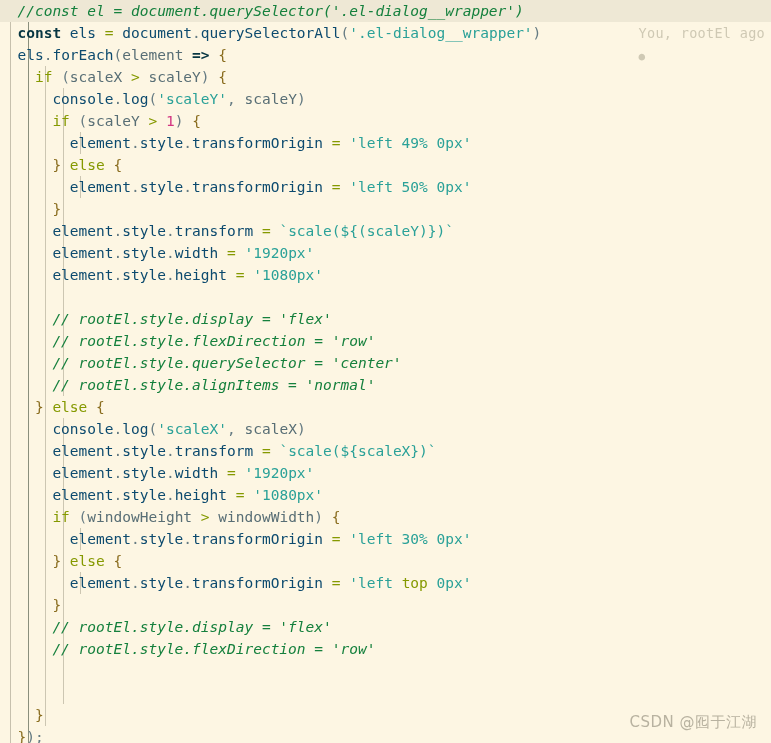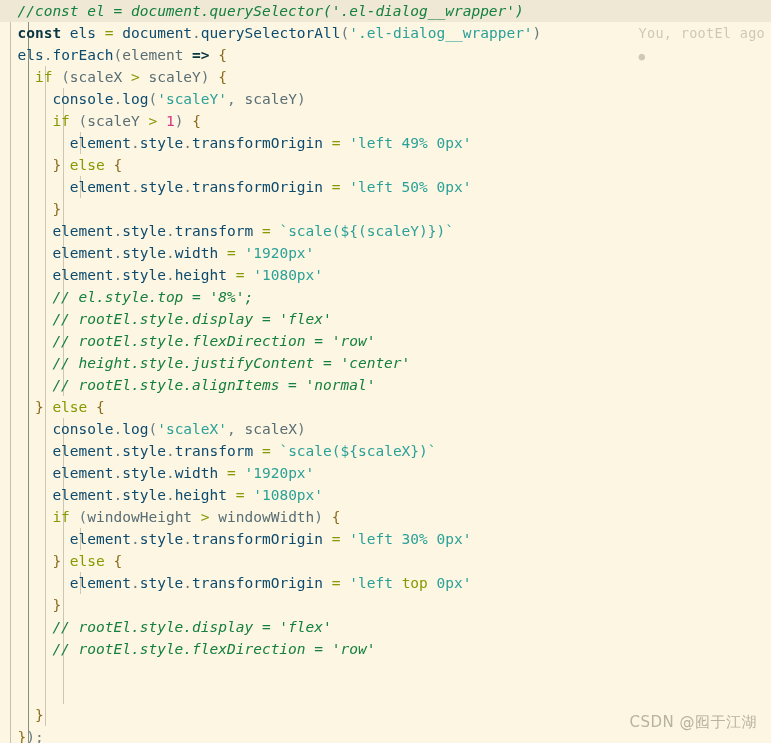--- a/index.html
+++ b/index.html
@@ -114,24 +114,24 @@
       <div class="line"><span class="guide" style="left: 10px;"></span><span class="guide dark" style="left: 28px;"></span><span class="guide soft" style="left: 45px;"></span><span class="txt"><span class="c-plain">    </span><span class="c-keyword">if</span><span class="c-plain"> </span><span class="c-paren">(</span><span class="c-plain">scaleX</span><span class="c-plain"> </span><span class="c-op">&gt;</span><span class="c-plain"> </span><span class="c-plain">scaleY</span><span class="c-paren">)</span><span class="c-plain"> </span><span class="c-brace">{</span></span></div>
       <div class="line"><span class="guide" style="left: 10px;"></span><span class="guide dark" style="left: 28px;"></span><span class="guide soft" style="left: 45px;"></span><span class="guide soft" style="left: 63px;"></span><span class="txt"><span class="c-plain">      </span><span class="c-ident">console</span><span class="c-punct">.</span><span class="c-ident">log</span><span class="c-paren">(</span><span class="c-string">'scaleY'</span><span class="c-punct">,</span><span class="c-plain"> </span><span class="c-plain">scaleY</span><span class="c-paren">)</span></span></div>
       <div class="line"><span class="guide" style="left: 10px;"></span><span class="guide dark" style="left: 28px;"></span><span class="guide soft" style="left: 45px;"></span><span class="guide soft" style="left: 63px;"></span><span class="txt"><span class="c-plain">      </span><span class="c-keyword">if</span><span class="c-plain"> </span><span class="c-paren">(</span><span class="c-plain">scaleY</span><span class="c-plain"> </span><span class="c-op">&gt;</span><span class="c-plain"> </span><span class="c-number">1</span><span class="c-paren">)</span><span class="c-plain"> </span><span class="c-brace">{</span></span></div>
       <div class="line"><span class="guide" style="left: 10px;"></span><span class="guide dark" style="left: 28px;"></span><span class="guide soft" style="left: 45px;"></span><span class="guide soft" style="left: 63px;"></span><span class="guide soft" style="left: 80px;"></span><span class="txt"><span class="c-plain">        </span><span class="c-ident">element</span><span class="c-punct">.</span><span class="c-ident">style</span><span class="c-punct">.</span><span class="c-ident">transformOrigin</span><span class="c-plain"> </span><span class="c-op">=</span><span class="c-plain"> </span><span class="c-string">'left 49% 0px'</span></span></div>
       <div class="line"><span class="guide" style="left: 10px;"></span><span class="guide dark" style="left: 28px;"></span><span class="guide soft" style="left: 45px;"></span><span class="guide soft" style="left: 63px;"></span><span class="txt"><span class="c-plain">      </span><span class="c-brace">}</span><span class="c-plain"> </span><span class="c-keyword">else</span><span class="c-plain"> </span><span class="c-brace">{</span></span></div>
       <div class="line"><span class="guide" style="left: 10px;"></span><span class="guide dark" style="left: 28px;"></span><span class="guide soft" style="left: 45px;"></span><span class="guide soft" style="left: 63px;"></span><span class="guide soft" style="left: 80px;"></span><span class="txt"><span class="c-plain">        </span><span class="c-ident">element</span><span class="c-punct">.</span><span class="c-ident">style</span><span class="c-punct">.</span><span class="c-ident">transformOrigin</span><span class="c-plain"> </span><span class="c-op">=</span><span class="c-plain"> </span><span class="c-string">'left 50% 0px'</span></span></div>
       <div class="line"><span class="guide" style="left: 10px;"></span><span class="guide dark" style="left: 28px;"></span><span class="guide soft" style="left: 45px;"></span><span class="guide soft" style="left: 63px;"></span><span class="txt"><span class="c-plain">      </span><span class="c-brace">}</span></span></div>
       <div class="line"><span class="guide" style="left: 10px;"></span><span class="guide dark" style="left: 28px;"></span><span class="guide soft" style="left: 45px;"></span><span class="guide soft" style="left: 63px;"></span><span class="txt"><span class="c-plain">      </span><span class="c-ident">element</span><span class="c-punct">.</span><span class="c-ident">style</span><span class="c-punct">.</span><span class="c-ident">transform</span><span class="c-plain"> </span><span class="c-op">=</span><span class="c-plain"> </span><span class="c-tmpl">`scale(${(scaleY)})`</span></span></div>
       <div class="line"><span class="guide" style="left: 10px;"></span><span class="guide dark" style="left: 28px;"></span><span class="guide soft" style="left: 45px;"></span><span class="guide soft" style="left: 63px;"></span><span class="txt"><span class="c-plain">      </span><span class="c-ident">element</span><span class="c-punct">.</span><span class="c-ident">style</span><span class="c-punct">.</span><span class="c-ident">width</span><span class="c-plain"> </span><span class="c-op">=</span><span class="c-plain"> </span><span class="c-string">'1920px'</span></span></div>
       <div class="line"><span class="guide" style="left: 10px;"></span><span class="guide dark" style="left: 28px;"></span><span class="guide soft" style="left: 45px;"></span><span class="guide soft" style="left: 63px;"></span><span class="txt"><span class="c-plain">      </span><span class="c-ident">element</span><span class="c-punct">.</span><span class="c-ident">style</span><span class="c-punct">.</span><span class="c-ident">height</span><span class="c-plain"> </span><span class="c-op">=</span><span class="c-plain"> </span><span class="c-string">'1080px'</span></span></div>
-      <div class="line"><span class="guide" style="left: 10px;"></span><span class="guide dark" style="left: 28px;"></span><span class="guide soft" style="left: 45px;"></span><span class="guide soft" style="left: 63px;"></span><span class="txt"><span class="c-plain">      </span><span class="c-comment">// el.style.top = '8%';</span></span></div>
+      <div class="line"><span class="guide" style="left: 10px;"></span><span class="guide dark" style="left: 28px;"></span><span class="guide soft" style="left: 45px;"></span><span class="guide soft" style="left: 63px;"></span><span class="txt"><span class="c-plain">      </span></span></div>
       <div class="line"><span class="guide" style="left: 10px;"></span><span class="guide dark" style="left: 28px;"></span><span class="guide soft" style="left: 45px;"></span><span class="guide soft" style="left: 63px;"></span><span class="txt"><span class="c-plain">      </span><span class="c-comment">// rootEl.style.display = 'flex'</span></span></div>
       <div class="line"><span class="guide" style="left: 10px;"></span><span class="guide dark" style="left: 28px;"></span><span class="guide soft" style="left: 45px;"></span><span class="guide soft" style="left: 63px;"></span><span class="txt"><span class="c-plain">      </span><span class="c-comment">// rootEl.style.flexDirection = 'row'</span></span></div>
-      <div class="line"><span class="guide" style="left: 10px;"></span><span class="guide dark" style="left: 28px;"></span><span class="guide soft" style="left: 45px;"></span><span class="guide soft" style="left: 63px;"></span><span class="txt"><span class="c-plain">      </span><span class="c-comment">// height.style.justifyContent = 'center'</span></span></div>
+      <div class="line"><span class="guide" style="left: 10px;"></span><span class="guide dark" style="left: 28px;"></span><span class="guide soft" style="left: 45px;"></span><span class="guide soft" style="left: 63px;"></span><span class="txt"><span class="c-plain">      </span><span class="c-comment">// rootEl.style.querySelector = 'center'</span></span></div>
       <div class="line"><span class="guide" style="left: 10px;"></span><span class="guide dark" style="left: 28px;"></span><span class="guide soft" style="left: 45px;"></span><span class="guide soft" style="left: 63px;"></span><span class="txt"><span class="c-plain">      </span><span class="c-comment">// rootEl.style.alignItems = 'normal'</span></span></div>
       <div class="line"><span class="guide" style="left: 10px;"></span><span class="guide dark" style="left: 28px;"></span><span class="guide soft" style="left: 45px;"></span><span class="txt"><span class="c-plain">    </span><span class="c-brace">}</span><span class="c-plain"> </span><span class="c-keyword">else</span><span class="c-plain"> </span><span class="c-brace">{</span></span></div>
       <div class="line"><span class="guide" style="left: 10px;"></span><span class="guide dark" style="left: 28px;"></span><span class="guide soft" style="left: 45px;"></span><span class="guide soft" style="left: 63px;"></span><span class="txt"><span class="c-plain">      </span><span class="c-ident">console</span><span class="c-punct">.</span><span class="c-ident">log</span><span class="c-paren">(</span><span class="c-string">'scaleX'</span><span class="c-punct">,</span><span class="c-plain"> </span><span class="c-plain">scaleX</span><span class="c-paren">)</span></span></div>
       <div class="line"><span class="guide" style="left: 10px;"></span><span class="guide dark" style="left: 28px;"></span><span class="guide soft" style="left: 45px;"></span><span class="guide soft" style="left: 63px;"></span><span class="txt"><span class="c-plain">      </span><span class="c-ident">element</span><span class="c-punct">.</span><span class="c-ident">style</span><span class="c-punct">.</span><span class="c-ident">transform</span><span class="c-plain"> </span><span class="c-op">=</span><span class="c-plain"> </span><span class="c-tmpl">`scale(${scaleX})`</span></span></div>
       <div class="line"><span class="guide" style="left: 10px;"></span><span class="guide dark" style="left: 28px;"></span><span class="guide soft" style="left: 45px;"></span><span class="guide soft" style="left: 63px;"></span><span class="txt"><span class="c-plain">      </span><span class="c-ident">element</span><span class="c-punct">.</span><span class="c-ident">style</span><span class="c-punct">.</span><span class="c-ident">width</span><span class="c-plain"> </span><span class="c-op">=</span><span class="c-plain"> </span><span class="c-string">'1920px'</span></span></div>
       <div class="line"><span class="guide" style="left: 10px;"></span><span class="guide dark" style="left: 28px;"></span><span class="guide soft" style="left: 45px;"></span><span class="guide soft" style="left: 63px;"></span><span class="txt"><span class="c-plain">      </span><span class="c-ident">element</span><span class="c-punct">.</span><span class="c-ident">style</span><span class="c-punct">.</span><span class="c-ident">height</span><span class="c-plain"> </span><span class="c-op">=</span><span class="c-plain"> </span><span class="c-string">'1080px'</span></span></div>
       <div class="line"><span class="guide" style="left: 10px;"></span><span class="guide dark" style="left: 28px;"></span><span class="guide soft" style="left: 45px;"></span><span class="guide soft" style="left: 63px;"></span><span class="txt"><span class="c-plain">      </span><span class="c-keyword">if</span><span class="c-plain"> </span><span class="c-paren">(</span><span class="c-plain">windowHeight</span><span class="c-plain"> </span><span class="c-op">&gt;</span><span class="c-plain"> </span><span class="c-plain">windowWidth</span><span class="c-paren">)</span><span class="c-plain"> </span><span class="c-brace">{</span></span></div>
       <div class="line"><span class="guide" style="left: 10px;"></span><span class="guide dark" style="left: 28px;"></span><span class="guide soft" style="left: 45px;"></span><span class="guide soft" style="left: 63px;"></span><span class="guide soft" style="left: 80px;"></span><span class="txt"><span class="c-plain">        </span><span class="c-ident">element</span><span class="c-punct">.</span><span class="c-ident">style</span><span class="c-punct">.</span><span class="c-ident">transformOrigin</span><span class="c-plain"> </span><span class="c-op">=</span><span class="c-plain"> </span><span class="c-string">'left 30% 0px'</span></span></div>
       <div class="line"><span class="guide" style="left: 10px;"></span><span class="guide dark" style="left: 28px;"></span><span class="guide soft" style="left: 45px;"></span><span class="guide soft" style="left: 63px;"></span><span class="txt"><span class="c-plain">      </span><span class="c-brace">}</span><span class="c-plain"> </span><span class="c-keyword">else</span><span class="c-plain"> </span><span class="c-brace">{</span></span></div>
       <div class="line"><span class="guide" style="left: 10px;"></span><span class="guide dark" style="left: 28px;"></span><span class="guide soft" style="left: 45px;"></span><span class="guide soft" style="left: 63px;"></span><span class="guide soft" style="left: 80px;"></span><span class="txt"><span class="c-plain">        </span><span class="c-ident">element</span><span class="c-punct">.</span><span class="c-ident">style</span><span class="c-punct">.</span><span class="c-ident">transformOrigin</span><span class="c-plain"> </span><span class="c-op">=</span><span class="c-plain"> </span><span class="c-string">'left </span><span class="c-keyword">top</span><span class="c-string"> 0px'</span></span></div>

